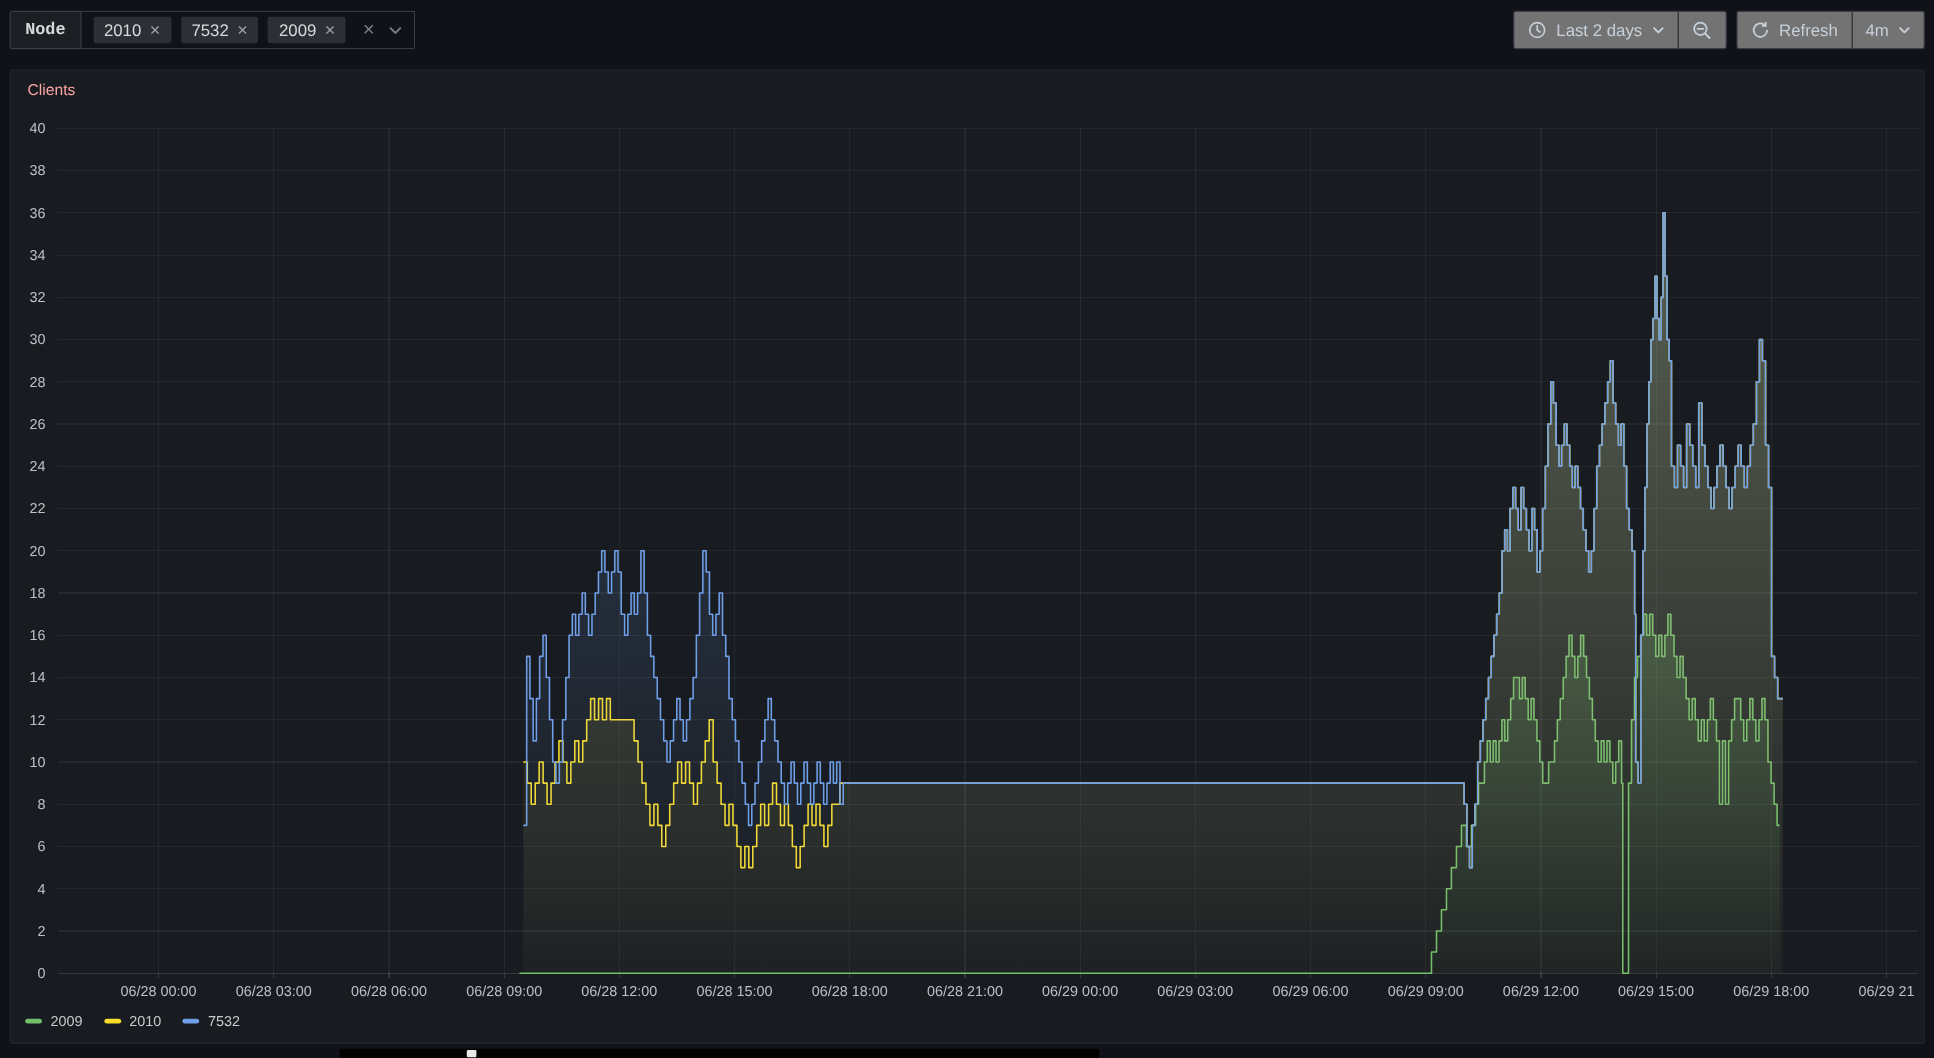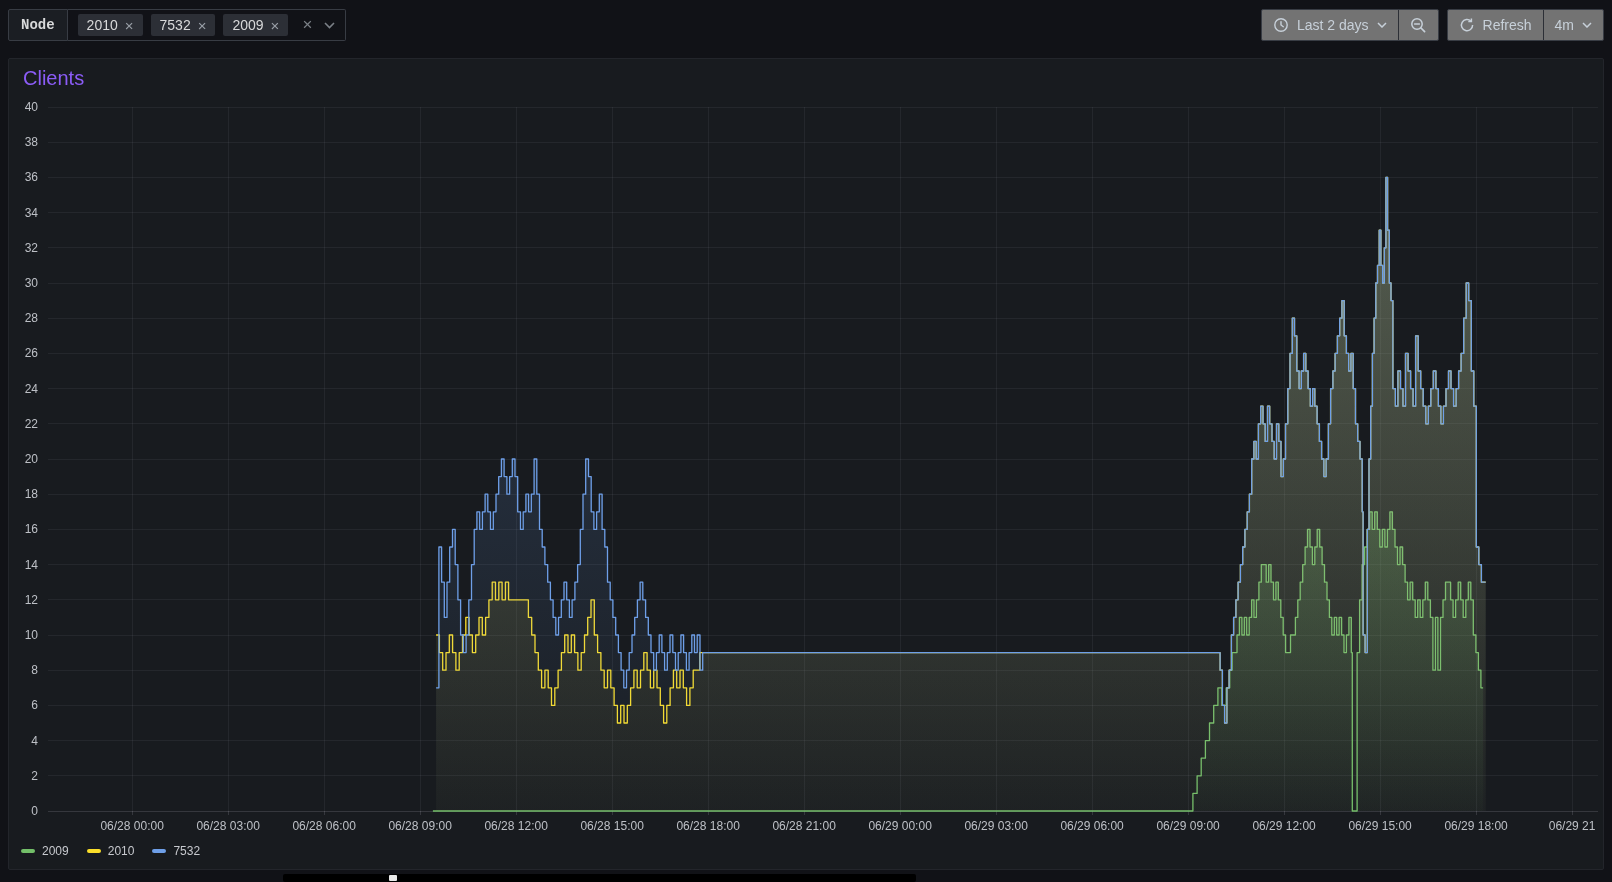--- a/index.html
+++ b/index.html
@@ -16,21 +16,21 @@
   .clear-x{color:#7b8087;font-size:17px;margin:0 2px 0 6px;cursor:pointer;}
   .caret{display:flex;align-items:center;margin-left:2px;cursor:pointer;}
   .controls{position:absolute;right:8px;top:9px;display:flex;gap:8px;}
   .btn-group{display:flex;align-items:stretch;height:32px;background:#737373;border:1px solid #383c44;
     border-radius:2px;box-sizing:border-box;}
   .btn{display:flex;align-items:center;gap:8px;padding:0 11px;color:#c7d0d9;font-size:14px;font-weight:500;
     cursor:pointer;border-left:1px solid #2c2f36;}
   .btn:first-child{border-left:none;}
   .panel{position:absolute;left:8px;top:58px;width:1596px;height:812px;background:#181b1f;
     border:1px solid #23252b;border-radius:2px;box-sizing:border-box;}
-  .panel-title{position:absolute;left:14px;top:8px;color:#8b5cf6;font-size:20px;font-weight:500;cursor:pointer;}
+  .panel-title{position:absolute;left:14px;top:8px;color:#fca5a5;font-size:13px;font-weight:500;cursor:pointer;}
   #chart{position:absolute;left:0;top:0;}
   svg text{font-family:"Liberation Sans",sans-serif;font-size:12px;fill:#bdc0c6;}
   .legend{position:absolute;left:12px;bottom:11px;display:flex;gap:18px;align-items:center;}
   .legend-item{display:flex;align-items:center;gap:7px;color:#c7c9ce;font-size:12px;cursor:pointer;}
   .legend-swatch{width:14px;height:4px;border-radius:2px;display:inline-block;}
   .bottom-bar{position:absolute;left:283px;top:874px;width:633px;height:8px;background:#000;border-radius:2px;}
   .bottom-tick{position:absolute;left:389px;top:875px;width:8px;height:6px;background:#e9e9e9;border-radius:1px;}
   .icon{display:flex;align-items:center;}
 </style>
 </head>

